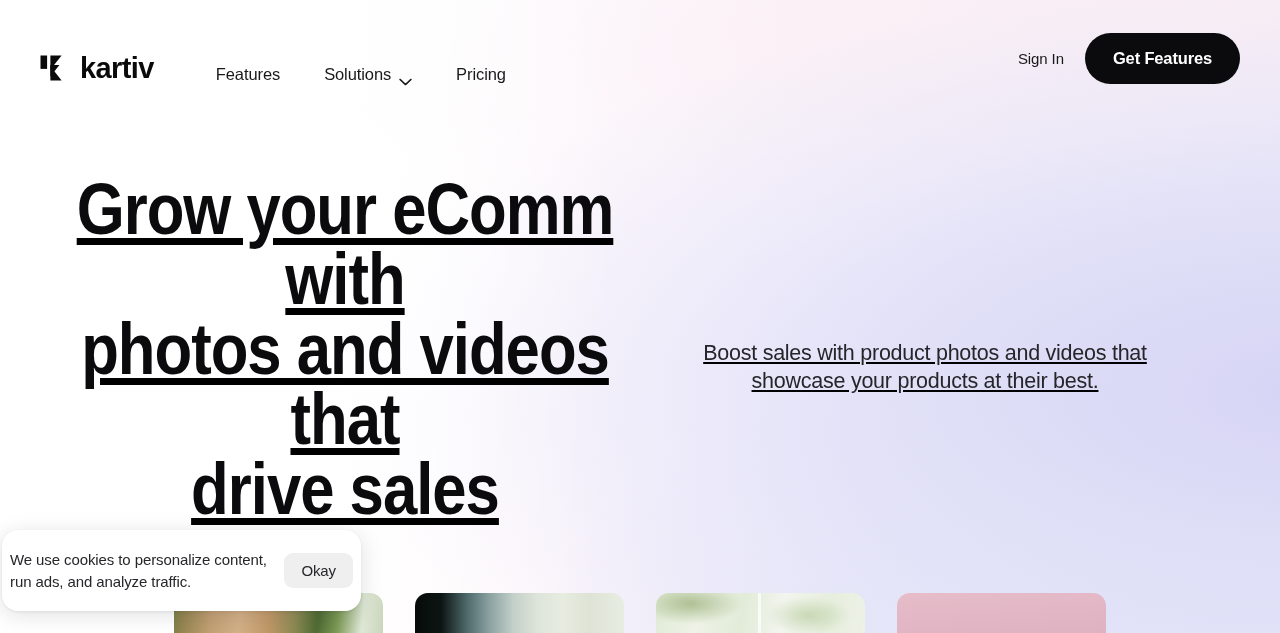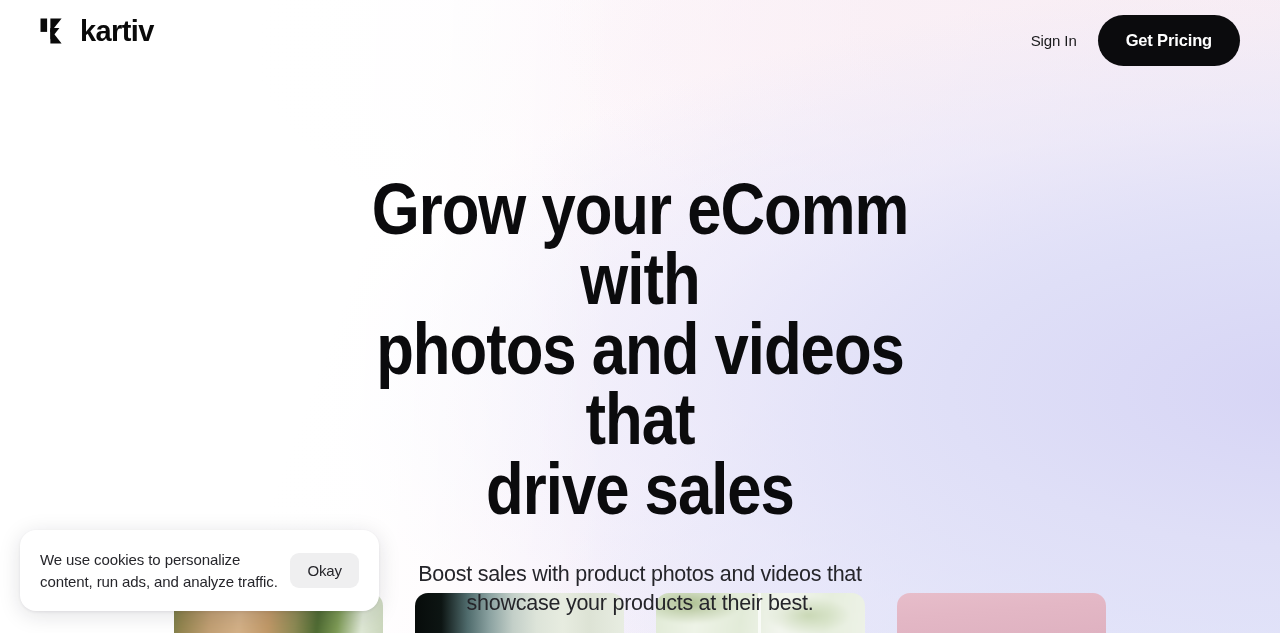--- a/index.html
+++ b/index.html
@@ -31,22 +31,22 @@
   }
 
   .bg-white-left {
     position:absolute; inset:0;
     background: linear-gradient(92deg, #ffffff 0%, #ffffff 16%, rgba(255,255,255,0.92) 25%, rgba(255,255,255,0.45) 36%, rgba(255,255,255,0) 48%);
   }
 
   
   .nav {
     position:absolute; top:0; left:0; right:0; height:88px;
-    display:flex; align-items:flex-start;
-    padding:15px 40px;
+    display:flex; align-items:flex-end;
+    padding:4px 40px;
     z-index:40;
   }
 
   .brand { display:flex; align-items:center; gap:12px; cursor:pointer; }
 
   .logo-mark {
     width:28px; height:32px;
     position:relative;
     display:block;
   }
@@ -105,22 +105,23 @@
     cursor:pointer;
     display:inline-flex; align-items:center; justify-content:center;
     white-space:nowrap;
   }
 
   
   .hero {
     position:absolute;
     top:88px; left:0; right:0;
     z-index:20;
-    display:flex; flex-direction:column; align-items:center;
+    display:flex; flex-direction:row; align-items:center;
     padding-top:86px;
+    text-decoration:underline;
   }
 
   .headline {
     width:690px;
     text-align:center;
     font-size:73px;
     line-height:0.96;
     font-weight:700;
     letter-spacing:-1.2px;
     color:#0b0b0d;
@@ -187,26 +188,26 @@
   }
 
   .card-d-real {
     background:linear-gradient(175deg,#e7bdca 0%, #e3b7c5 45%, #dfb2c1 100%);
     position:absolute; inset:0;
   }
 
   
   .cookie {
     position:absolute;
-    left:20px; bottom:22px;
+    left:2px; bottom:22px;
     width:359px;
     background:#ffffff;
     border-radius:16px;
     box-shadow:0 4px 22px rgba(25,20,40,0.13), 0 1px 3px rgba(25,20,40,0.07);
-    padding:19px 20px;
+    padding:19px 8px;
     display:flex; align-items:center; gap:10px;
     z-index:60;
   }
 
   .cookie-text {
     font-size:15px;
     line-height:1.42;
     color:#26262b;
     letter-spacing:-0.1px;
     flex:1;
@@ -241,24 +242,44 @@
       <svg viewBox="0 0 28 32" width="28" height="32" aria-hidden="true">
         <rect x="0.5" y="3.5" width="6.6" height="13.4" fill="#0a0a0a"></rect>
         <path d="M10.4 3.5 L21.6 3.5 L10.4 17.6 Z" fill="#0a0a0a"></path>
         <path d="M10.4 14.2 L21.6 28.6 L10.4 28.6 Z" fill="#0a0a0a"></path>
         <path d="M10.4 13.0 L19.4 13.0 L10.4 24.5 Z" fill="#0a0a0a"></path>
       </svg>
     </span>
     <span class="wordmark">kartiv</span>
   </a>
 
+  <div class="nav-links">
+
+    <div class="nav-link">
+      <span>Features</span>
+    </div>
+
+    <div class="nav-link">
+      <span>Solutions</span>
+      <span class="chev">
+        <svg viewBox="0 0 13 8" width="13" height="8" aria-hidden="true">
+          <path d="M1 1.4 L6.5 6.6 L12 1.4" fill="none" stroke="#19191b" stroke-width="1.45" stroke-linecap="round" stroke-linejoin="round"></path>
+        </svg>
+      </span>
+    </div>
+
+    <div class="nav-link">
+      <span>Pricing</span>
+    </div>
+
+  </div>
 
   <div class="nav-right">
     <a class="signin">Sign In</a>
-    <button class="btn-dark">Get Pricing</button>
+    <button class="btn-dark">Get Features</button>
   </div>
 
 </nav>
 
 <section class="hero">
 
   <h1 class="headline">
     <span>Grow your eComm with</span><br>
     <span>photos and videos that</span><br>
     <span>drive sales</span>

